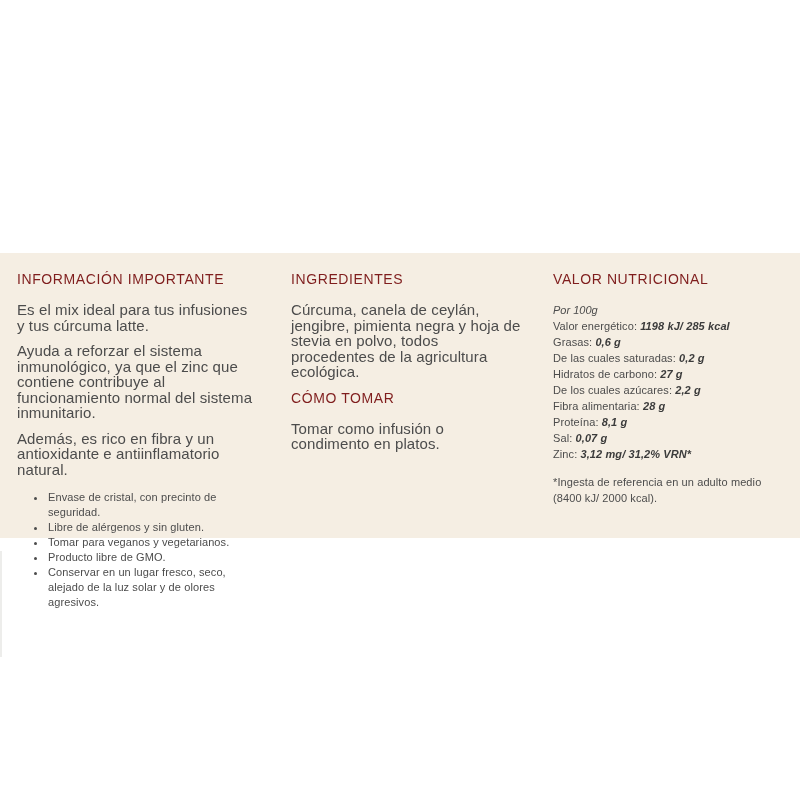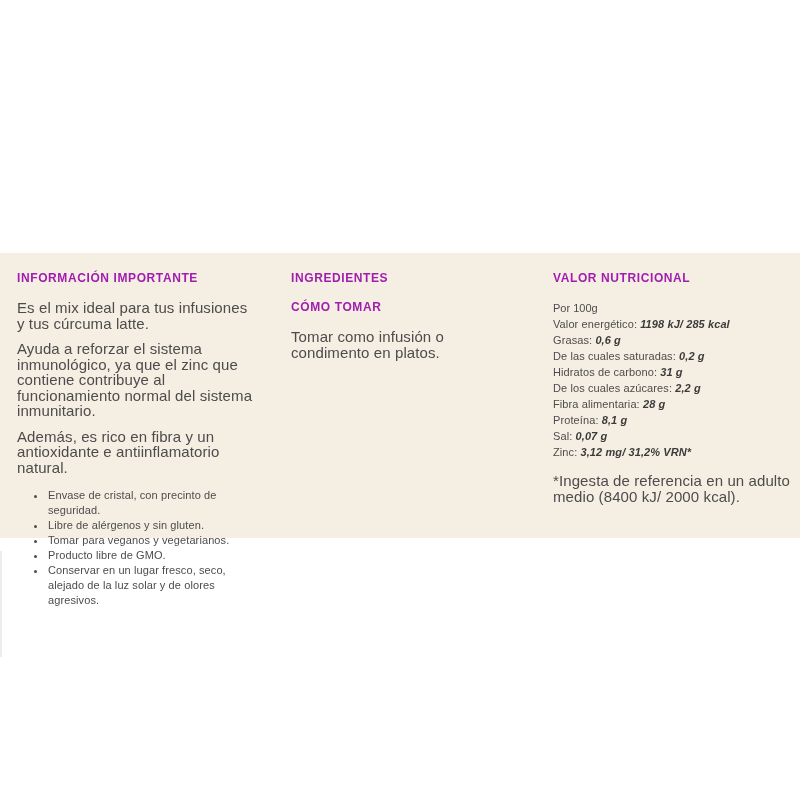--- a/index.html
+++ b/index.html
@@ -30,24 +30,24 @@
   }
   .columns {
     display: flex;
     align-items: flex-start;
   }
   .col { box-sizing: border-box; }
   .col-1 { width: 238px; margin-right: 36px; }
   .col-2 { width: 230px; margin-right: 32px; }
   .col-3 { width: 240px; }
   .section-heading {
-    font-size: 12px;
-    font-weight: bold;
+    font-size: 14px;
+    font-weight: normal;
     letter-spacing: 0.6px;
-    color: #a21caf;
+    color: #7f1d1d;
     margin: 0 0 15px 0;
   }
   .section-heading.second {
   }
   .body-text {
     font-size: 15px;
     line-height: 15.5px;
     color: #4c4c4c;
     letter-spacing: 0.1px;
     margin: 0 0 10px 0;
@@ -59,37 +59,38 @@
   }
   ul.bullet-list li {
     font-size: 11px;
     line-height: 15px;
     color: #4c4c4c;
     letter-spacing: 0.1px;
     padding-left: 1px;
   }
   .serving-note {
     font-size: 11px;
+    font-style: italic;
     line-height: 16px;
     color: #4c4c4c;
     margin: 0;
   }
   .nutrition-row {
     font-size: 11px;
     line-height: 16px;
     color: #4c4c4c;
     letter-spacing: 0.1px;
   }
   .nutrition-row .n-value {
     font-weight: bold;
     color: #3b3b3b;
     font-style: italic;
   }
   .footnote {
-    font-size: 15px;
+    font-size: 11px;
     line-height: 15.5px;
     color: #4c4c4c;
     letter-spacing: 0.1px;
     margin: 13px 0 0 0;
   }
   .left-edge-line {
     position: absolute;
     left: 0;
     top: 551px;
     width: 2px;
@@ -114,31 +115,32 @@
           <li>Envase de cristal, con precinto de seguridad.</li>
           <li>Libre de alérgenos y sin gluten.</li>
           <li>Tomar para veganos y vegetarianos.</li>
           <li>Producto libre de GMO.</li>
           <li>Conservar en un lugar fresco, seco, alejado de la luz solar y de olores agresivos.</li>
         </ul>
       </div>
 
       <div class="col col-2">
         <h3 class="section-heading">INGREDIENTES</h3>
+        <p class="body-text">Cúrcuma, canela de ceylán, jengibre, pimienta negra y hoja de stevia en polvo, todos procedentes de la agricultura ecológica.</p>
         <h3 class="section-heading second">CÓMO TOMAR</h3>
         <p class="body-text">Tomar como infusión o condimento en platos.</p>
       </div>
 
       <div class="col col-3">
         <h3 class="section-heading">VALOR NUTRICIONAL</h3>
         <p class="serving-note">Por 100g</p>
         <div class="nutrition-row"><span class="n-label">Valor energético: </span><span class="n-value">1198 kJ/ 285 kcal</span></div>
         <div class="nutrition-row"><span class="n-label">Grasas: </span><span class="n-value">0,6 g</span></div>
         <div class="nutrition-row"><span class="n-label">De las cuales saturadas: </span><span class="n-value">0,2 g</span></div>
-        <div class="nutrition-row"><span class="n-label">Hidratos de carbono: </span><span class="n-value">31 g</span></div>
+        <div class="nutrition-row"><span class="n-label">Hidratos de carbono: </span><span class="n-value">27 g</span></div>
         <div class="nutrition-row"><span class="n-label">De los cuales azúcares: </span><span class="n-value">2,2 g</span></div>
         <div class="nutrition-row"><span class="n-label">Fibra alimentaria: </span><span class="n-value">28 g</span></div>
         <div class="nutrition-row"><span class="n-label">Proteína: </span><span class="n-value">8,1 g</span></div>
         <div class="nutrition-row"><span class="n-label">Sal: </span><span class="n-value">0,07 g</span></div>
         <div class="nutrition-row"><span class="n-label">Zinc: </span><span class="n-value">3,12 mg/ 31,2% VRN*</span></div>
         <p class="footnote">*Ingesta de referencia en un adulto medio (8400 kJ/ 2000 kcal).</p>
       </div>
 
     </div>
   </div>

